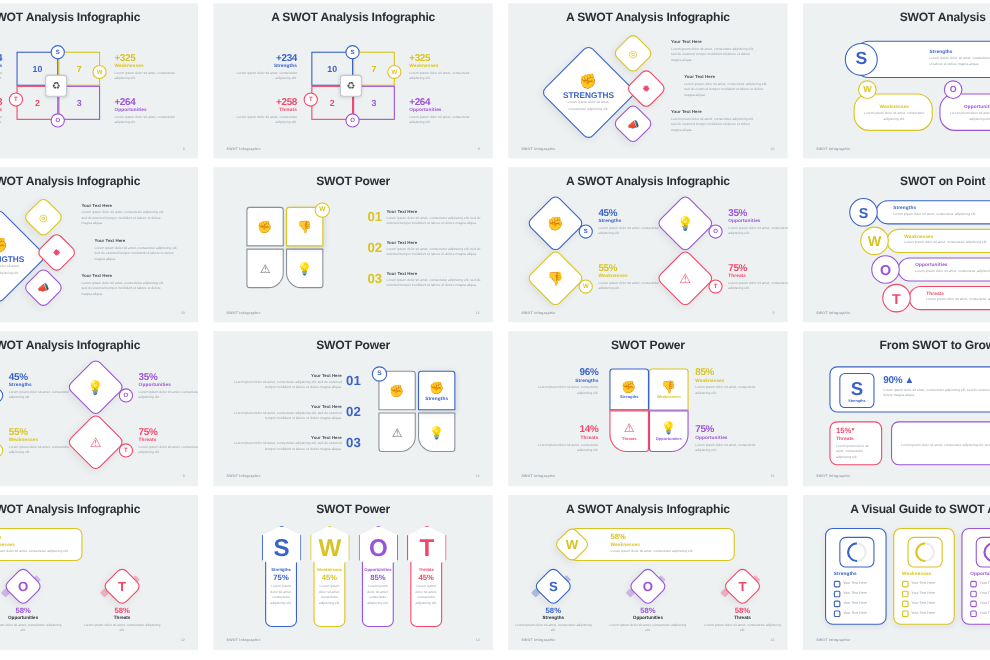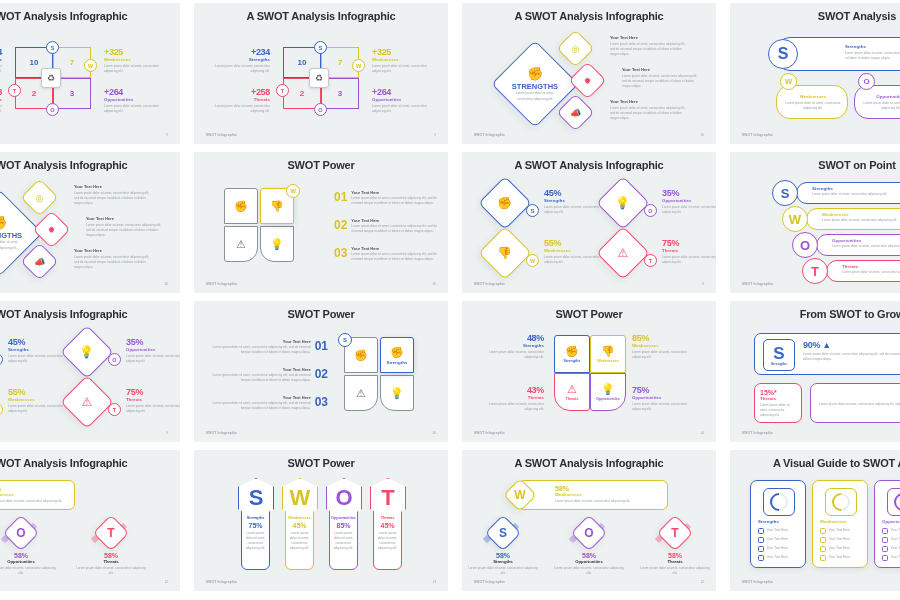--- a/index.html
+++ b/index.html
@@ -482,31 +482,31 @@
           <div style="position: absolute; left: 0px; top: 38px; width: 36px; height: 38px; background: rgb(255, 255, 255); border: 1.2px solid rgb(242, 72, 107); border-radius: 0px 0px 3px 16px; display: flex; flex-direction: column; align-items: center; justify-content: center;">
             <div style="font-size: 11px; color: rgb(242, 72, 107);">⚠</div>
             <div style="font-size: 3.6px; font-weight: 700; color: rgb(242, 72, 107); margin-top: 1px;">Threats</div>
           </div>
           <div style="position: absolute; left: 36px; top: 38px; width: 36px; height: 38px; background: rgb(255, 255, 255); border: 1.2px solid rgb(155, 84, 214); border-radius: 0px 0px 16px 3px; display: flex; flex-direction: column; align-items: center; justify-content: center;">
             <div style="font-size: 11px; color: rgb(155, 84, 214);">💡</div>
             <div style="font-size: 3.6px; font-weight: 700; color: rgb(155, 84, 214); margin-top: 1px;">Opportunities</div>
           </div>
         </div>
         <div style="position: absolute; left: 18px; top: 6px; width: 64px; text-align: right;">
-          <div class="num" style="color: rgb(58, 99, 200);">48%</div>
+          <div class="num" style="color: rgb(58, 99, 200);">96%</div>
           <div class="lbl" style="color: rgb(58, 99, 200);">Strengths</div>
           <div class="tiny" style="margin-top: 2px;">Lorem ipsum dolor sit amet, consectetur adipiscing elit.</div>
         </div>
         <div style="position: absolute; left: 170px; top: 6px; width: 64px; text-align: left;">
           <div class="num" style="color: rgb(216, 196, 34);">85%</div>
           <div class="lbl" style="color: rgb(216, 196, 34);">Weaknesses</div>
           <div class="tiny" style="margin-top: 2px;">Lorem ipsum dolor sit amet, consectetur adipiscing elit.</div>
         </div>
         <div style="position: absolute; left: 18px; top: 58px; width: 64px; text-align: right;">
-          <div class="num" style="color: rgb(242, 72, 107);">43%</div>
+          <div class="num" style="color: rgb(242, 72, 107);">14%</div>
           <div class="lbl" style="color: rgb(242, 72, 107);">Threats</div>
           <div class="tiny" style="margin-top: 2px;">Lorem ipsum dolor sit amet, consectetur adipiscing elit.</div>
         </div>
         <div style="position: absolute; left: 170px; top: 58px; width: 64px; text-align: left;">
           <div class="num" style="color: rgb(155, 84, 214);">75%</div>
           <div class="lbl" style="color: rgb(155, 84, 214);">Opportunities</div>
           <div class="tiny" style="margin-top: 2px;">Lorem ipsum dolor sit amet, consectetur adipiscing elit.</div>
         </div>
       </div>
     </div>

